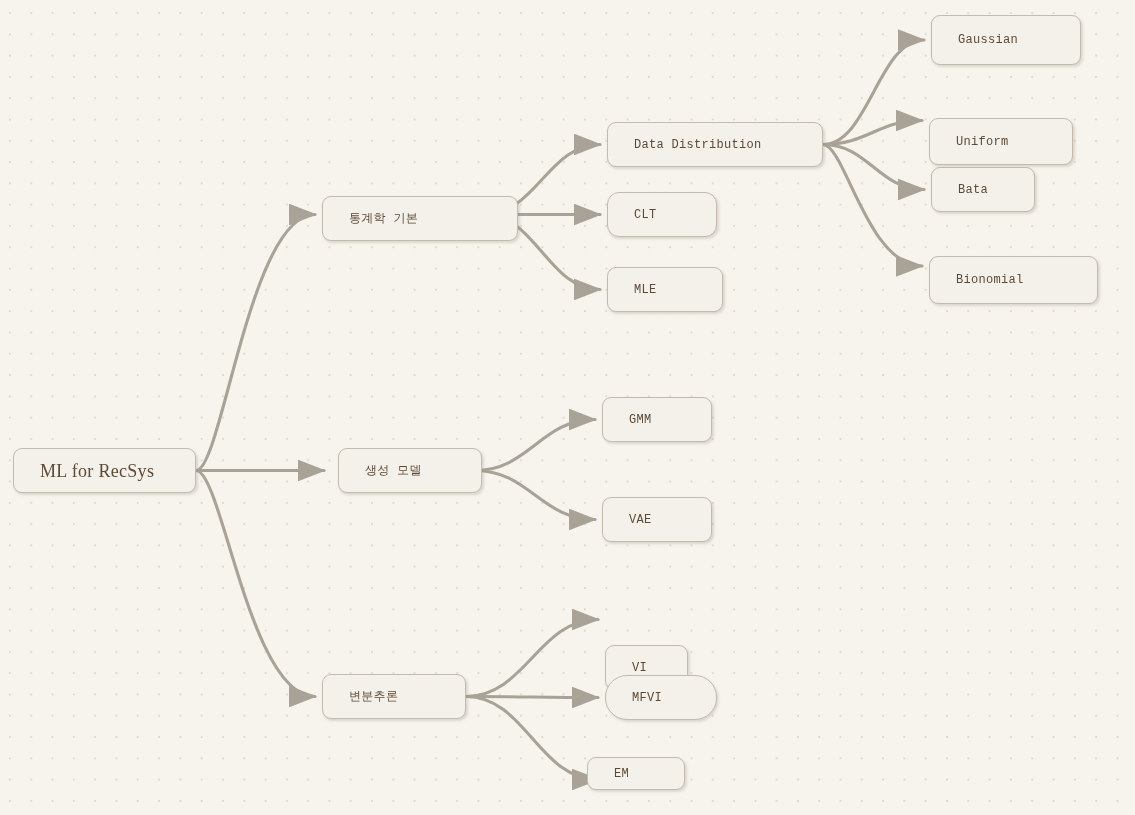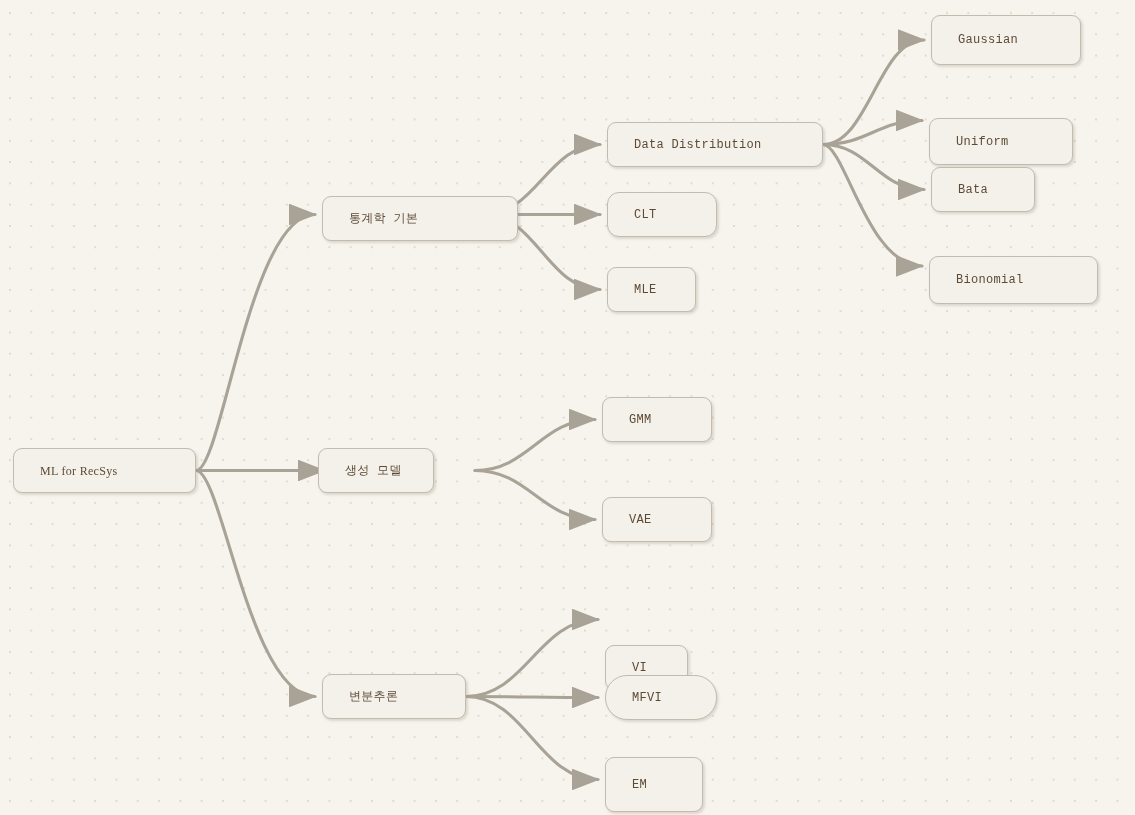--- a/index.html
+++ b/index.html
@@ -41,21 +41,21 @@
     color: #5d4a35;
     display: flex;
     align-items: center;
     padding-left: 26px;
     letter-spacing: 0.3px;
   }
   .node .label {
     white-space: nowrap;
     line-height: 1;
   }
-  .n-root { font-size: 12px; }
+  .n-root { font-size: 18px; }
   .n-l1   { font-size: 12px; font-family: Liberation Mono, monospace; }
 </style>
 </head>
 <body>
 
 <div id="canvas">
   <svg id="edges" viewBox="0 0 1135 815" xmlns="http://www.w3.org/2000/svg">
     <defs>
       <marker id="arrowhead" markerWidth="9" markerHeight="7" refX="8.4" refY="3.5" orient="auto" markerUnits="strokeWidth">
         <path d="M0,0 L9,3.5 L0,7 Z" fill="#a9a296"></path>
@@ -79,48 +79,48 @@
         <path d="M823,144.5 C845,144.5 867.55,266 922,266" marker-end="url(#arrowhead)"></path>
       </g>
   </svg>
   <div id="node-layer">
       <div class="node n-root" style="left: 13px; top: 448px; width: 183px; height: 45px;">
         <span class="label">ML for RecSys</span>
       </div>
       <div class="node n-l1" style="left: 322px; top: 196px; width: 196px; height: 45px;">
         <span class="label">통계학 기본</span>
       </div>
-      <div class="node n-l1" style="left: 318px; top: 448px; width: 116px; height: 45px;">
+      <div class="node n-l1" style="left: 338px; top: 448px; width: 144px; height: 45px;">
         <span class="label">생성 모델</span>
       </div>
       <div class="node n-l1" style="left: 322px; top: 674px; width: 144px; height: 45px;">
         <span class="label">변분추론</span>
       </div>
       <div class="node n-l1" style="left: 607px; top: 122px; width: 216px; height: 45px;">
         <span class="label">Data Distribution</span>
       </div>
       <div class="node n-l1" style="left: 607px; top: 192px; width: 110px; height: 45px; border-radius: 12px;">
         <span class="label">CLT</span>
       </div>
-      <div class="node n-l1" style="left: 607px; top: 267px; width: 89px; height: 45px;">
+      <div class="node n-l1" style="left: 607px; top: 267px; width: 116px; height: 45px;">
         <span class="label">MLE</span>
       </div>
       <div class="node n-l1" style="left: 602px; top: 397px; width: 110px; height: 45px;">
         <span class="label">GMM</span>
       </div>
       <div class="node n-l1" style="left: 602px; top: 497px; width: 110px; height: 45px;">
         <span class="label">VAE</span>
       </div>
       <div class="node n-l1" style="left: 605px; top: 597px; width: 83px; height: 45px; margin-top: 48px;">
         <span class="label">VI</span>
       </div>
       <div class="node n-l1" style="left: 605px; top: 675px; width: 112px; height: 45px; border-radius: 22px;">
         <span class="label">MFVI</span>
       </div>
-      <div class="node n-l1" style="left: 605px; top: 757px; width: 98px; height: 55px;">
+      <div class="node n-l1" style="left: 587px; top: 757px; width: 98px; height: 33px;">
         <span class="label">EM</span>
       </div>
       <div class="node n-l1" style="left: 931px; top: 15px; width: 150px; height: 50px;">
         <span class="label">Gaussian</span>
       </div>
       <div class="node n-l1" style="left: 929px; top: 97px; width: 144px; height: 47px; margin-top: 21px;">
         <span class="label">Uniform</span>
       </div>
       <div class="node n-l1" style="left: 931px; top: 167px; width: 104px; height: 45px;">
         <span class="label">Bata</span>

